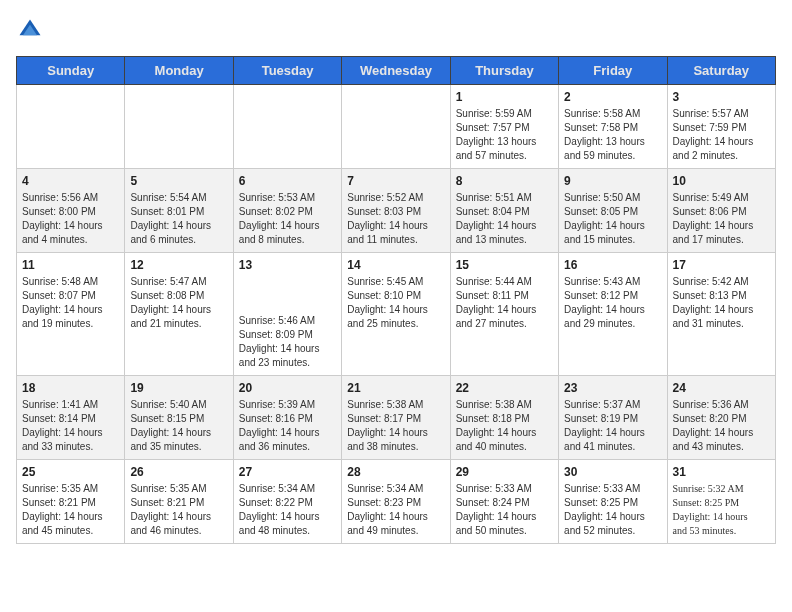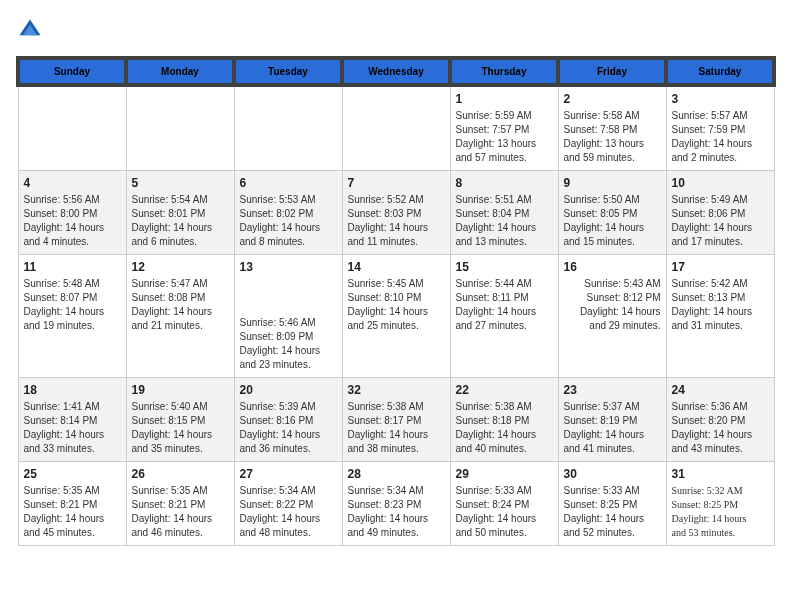--- a/index.html
+++ b/index.html
@@ -52,26 +52,26 @@
       font-size: 15px;
       color: #444;
     }
     table {
       width: 100%;
       border-collapse: collapse;
       table-layout: fixed;
     }
     thead tr th {
       background: #2a6dd9;
-      color: #000000;
+      color: #e5e5e5;
       text-align: center;
       padding: 6px 4px;
-      font-size: 10px;
-      font-weight: bold;
-      border: 4px solid #404040;
+      font-size: 13px;
+      font-weight: bold;
+      border: 1px solid #404040;
     }
     tbody tr td {
       border: 1px solid #ccc;
       vertical-align: top;
       padding: 5px 5px;
       font-size: 10.5px;
       color: #222;
       height: 82px;
       background: #fff;
     }
@@ -234,21 +234,21 @@
         </td>
         <td>
           <div class="day-number">15</div>
           <div class="day-info" style="white-space: pre-line;">Sunrise: 5:44 AM
 Sunset: 8:11 PM
 Daylight: 14 hours
 and 27 minutes.</div>
         </td>
         <td>
           <div class="day-number">16</div>
-          <div class="day-info" style="white-space: pre-line; text-align: right;">Sunrise: 5:43 AM
+          <div class="day-info" style="white-space: pre-line;">Sunrise: 5:43 AM
 Sunset: 8:12 PM
 Daylight: 14 hours
 and 29 minutes.</div>
         </td>
         <td>
           <div class="day-number">17</div>
           <div class="day-info" style="white-space: pre-line;">Sunrise: 5:42 AM
 Sunset: 8:13 PM
 Daylight: 14 hours
 and 31 minutes.</div>
@@ -270,21 +270,21 @@
 and 35 minutes.</div>
         </td>
         <td>
           <div class="day-number">20</div>
           <div class="day-info" style="white-space: pre-line;">Sunrise: 5:39 AM
 Sunset: 8:16 PM
 Daylight: 14 hours
 and 36 minutes.</div>
         </td>
         <td>
-          <div class="day-number">32</div>
+          <div class="day-number">21</div>
           <div class="day-info" style="white-space: pre-line;">Sunrise: 5:38 AM
 Sunset: 8:17 PM
 Daylight: 14 hours
 and 38 minutes.</div>
         </td>
         <td>
           <div class="day-number">22</div>
           <div class="day-info" style="white-space: pre-line;">Sunrise: 5:38 AM
 Sunset: 8:18 PM
 Daylight: 14 hours

